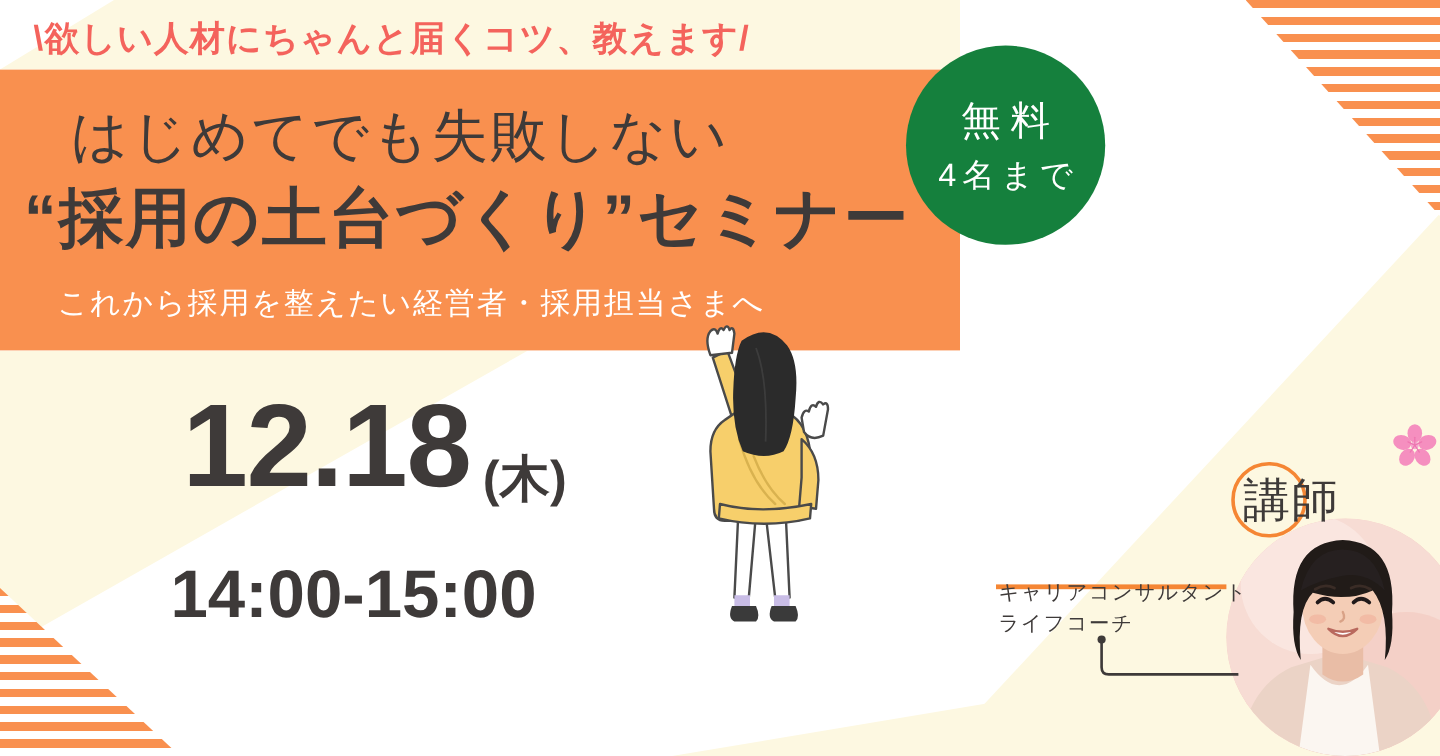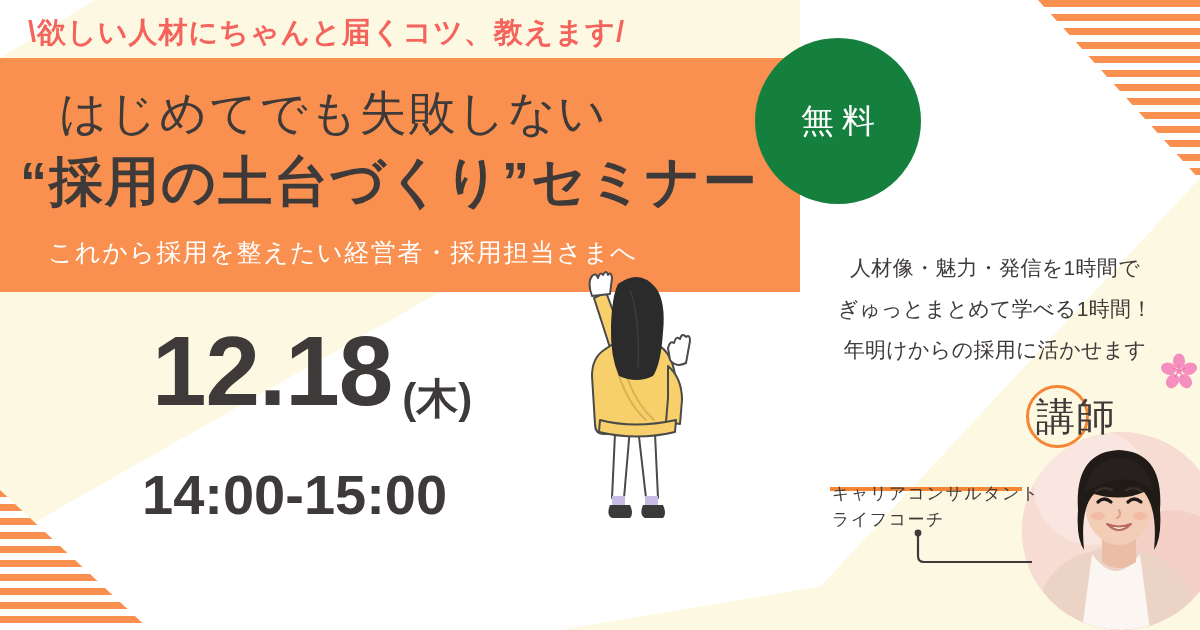--- a/index.html
+++ b/index.html
@@ -304,34 +304,30 @@
   <div class="catch-line">\欲しい人材にちゃんと届くコツ、教えます/</div>
 
   <div class="title-block">
     <div class="title-line1">はじめてでも失敗しない</div>
     <div class="title-line2">“採用の土台づくり”セミナー</div>
     <div class="title-sub">これから採用を整えたい経営者・採用担当さまへ</div>
   </div>
 
   <div class="badge-free">
     <div class="badge-free-main">無料</div>
+    <div class="badge-free-sub">4名まで</div>
   </div>
 
   <div class="date-main">
     <span class="date-number">12.18</span>
     <span class="date-dow">(木)</span>
   </div>
   <div class="date-time">14:00-15:00</div>
 
 
-  <div class="desc">
-    <div class="desc-row">人材像・魅力・発信を1時間で</div>
-    <div class="desc-row">ぎゅっとまとめて学べる1時間！</div>
-    <div class="desc-row">年明けからの採用に活かせます</div>
-  </div>
 
   <svg class="sakura" viewBox="0 0 40 40">
     <g fill="#F58FBF">
       <ellipse cx="20" cy="8.5" rx="6.4" ry="8"></ellipse>
       <ellipse cx="31" cy="16.5" rx="6.4" ry="8" transform="rotate(72 31 16.5)"></ellipse>
       <ellipse cx="26.8" cy="29.5" rx="6.4" ry="8" transform="rotate(144 26.8 29.5)"></ellipse>
       <ellipse cx="13.2" cy="29.5" rx="6.4" ry="8" transform="rotate(216 13.2 29.5)"></ellipse>
       <ellipse cx="9" cy="16.5" rx="6.4" ry="8" transform="rotate(288 9 16.5)"></ellipse>
     </g>
     <circle cx="20" cy="19" r="3.4" fill="#F4A9CE"></circle>

